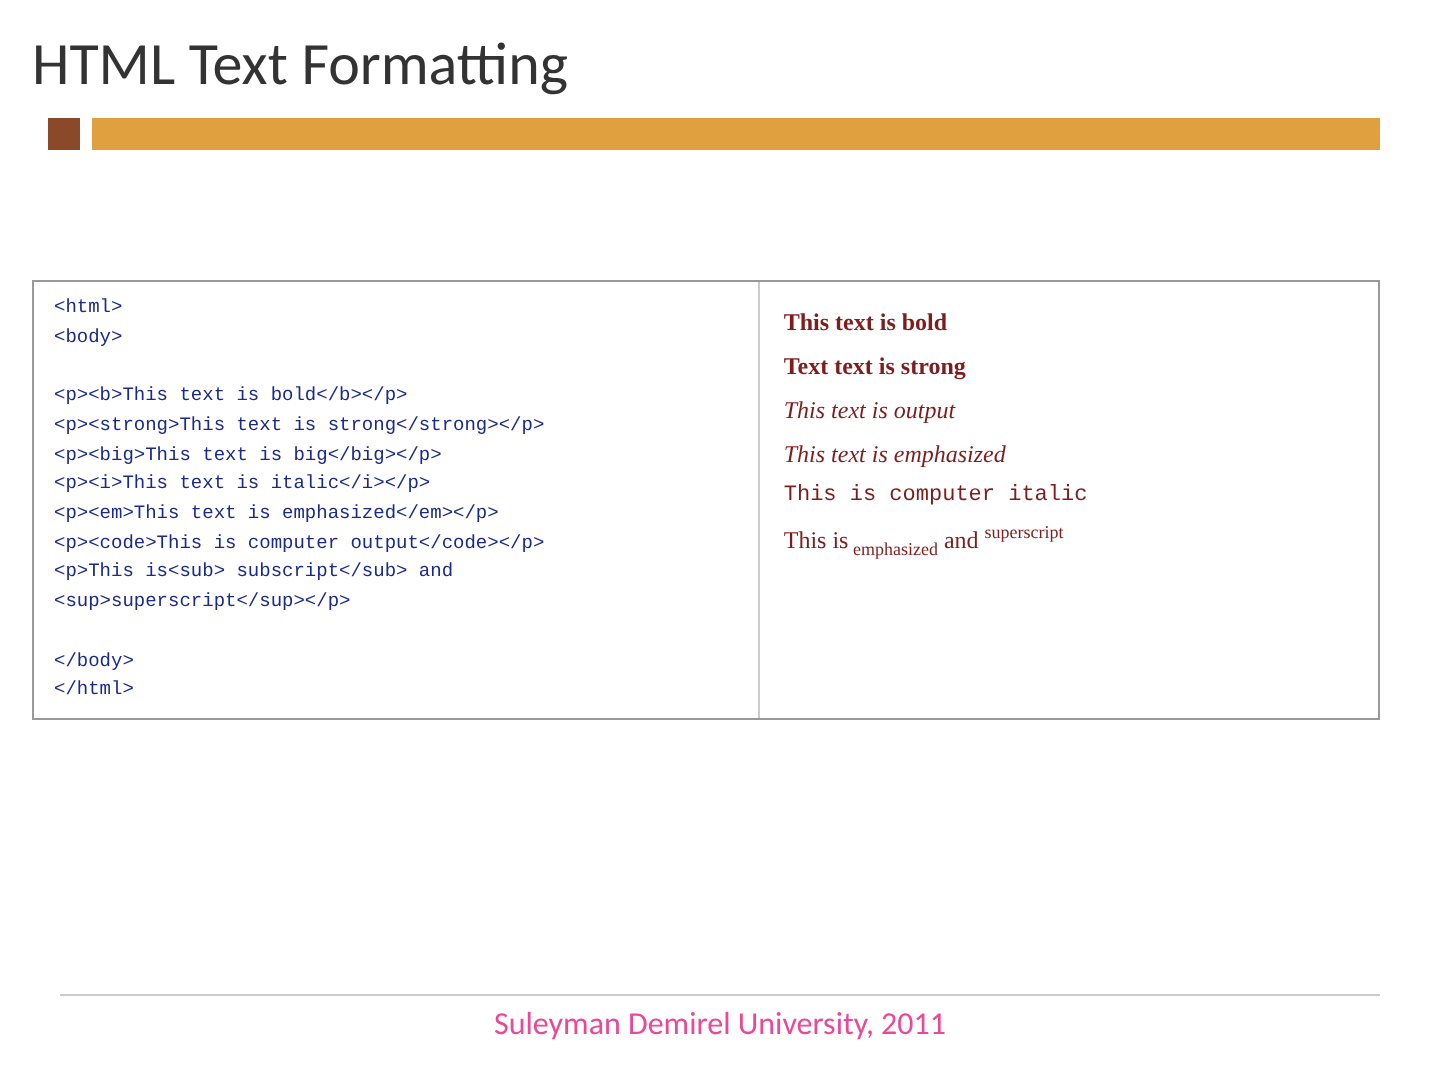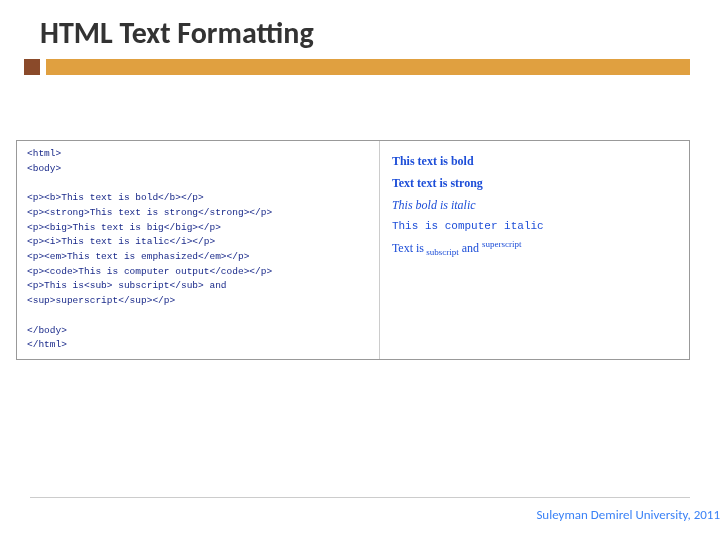--- a/index.html
+++ b/index.html
@@ -7,22 +7,22 @@
       width: 720px;
       height: 540px;
       background: #fff;
       font-family: Arial, sans-serif;
       position: relative;
     }
     .title {
       font-size: 30px;
       font-family: "Gill Sans", "Gill Sans MT", Calibri, sans-serif;
       color: #333;
-      padding: 14px 0 8px 40px;
-      font-weight: bold;
+      padding: 14px 0 8px 16px;
+      font-weight: normal;
     }
     .accent-row {
       display: flex;
       height: 16px;
       margin-bottom: 4px;
     }
     .accent-box {
       width: 16px;
       height: 16px;
       background: #8a4a2a;
@@ -48,41 +48,41 @@
       color: #1a2a8a;
       line-height: 1.55;
       border-right: 1px solid #ccc;
       white-space: pre;
     }
     .output-panel {
       width: 46%;
       padding: 6px 12px;
       font-family: "Times New Roman", serif;
       font-size: 12px;
-      color: #1d4ed8;
+      color: #7f1d1d;
     }
     .output-panel p {
       margin: 7px 0;
     }
     .out-bold { font-weight: bold; font-size: 12px; }
     .out-strong { font-weight: bold; font-size: 12px; }
     .out-big { font-size: 14px; }
     .out-italic { font-style: italic; font-size: 12px; }
     .out-em { font-style: italic; font-size: 12px; }
     .out-code { font-family: "Courier New", monospace; font-size: 11px; }
     .out-subsup { font-size: 12px; }
     .out-subsup sub, .out-subsup sup { font-size: 9px; }
     .footer {
       position: absolute;
       bottom: 18px;
       width: 100%;
-      text-align: right;
-      font-size: 13px;
+      text-align: center;
+      font-size: 16px;
       font-family: "Gill Sans", Calibri, sans-serif;
-      color: #3b82f6;
+      color: #ec4899;
     }
     .divider {
       position: absolute;
       bottom: 42px;
       left: 30px;
       right: 30px;
       height: 1px;
       background: #ccc;
     }
   </style>
@@ -108,22 +108,23 @@
 <span>&lt;p&gt;&lt;code&gt;This is computer output&lt;/code&gt;&lt;/p&gt;</span>
 <span>&lt;p&gt;This is&lt;sub&gt; subscript&lt;/sub&gt; and</span>
 <span>&lt;sup&gt;superscript&lt;/sup&gt;&lt;/p&gt;</span>
 <span></span>
 <span>&lt;/body&gt;</span>
 <span>&lt;/html&gt;</span></div>
 
   <div class="output-panel">
     <p class="out-bold">This text is bold</p>
     <p class="out-strong">Text text is strong</p>
-    <p class="out-italic">This bold is italic</p>
+    <p class="out-italic">This text is output</p>
+    <p class="out-em">This text is emphasized</p>
     <p class="out-code">This is computer italic</p>
     <p class="out-subsup">
-      <span>Text is</span><sub> subscript</sub><span> and </span><sup>superscript</sup>
+      <span>This is</span><sub> emphasized</sub><span> and </span><sup>superscript</sup>
     </p>
   </div>
 </div>
 
 <div class="divider"></div>
 <div class="footer">Suleyman Demirel University, 2011</div>
 
 </body></html>

